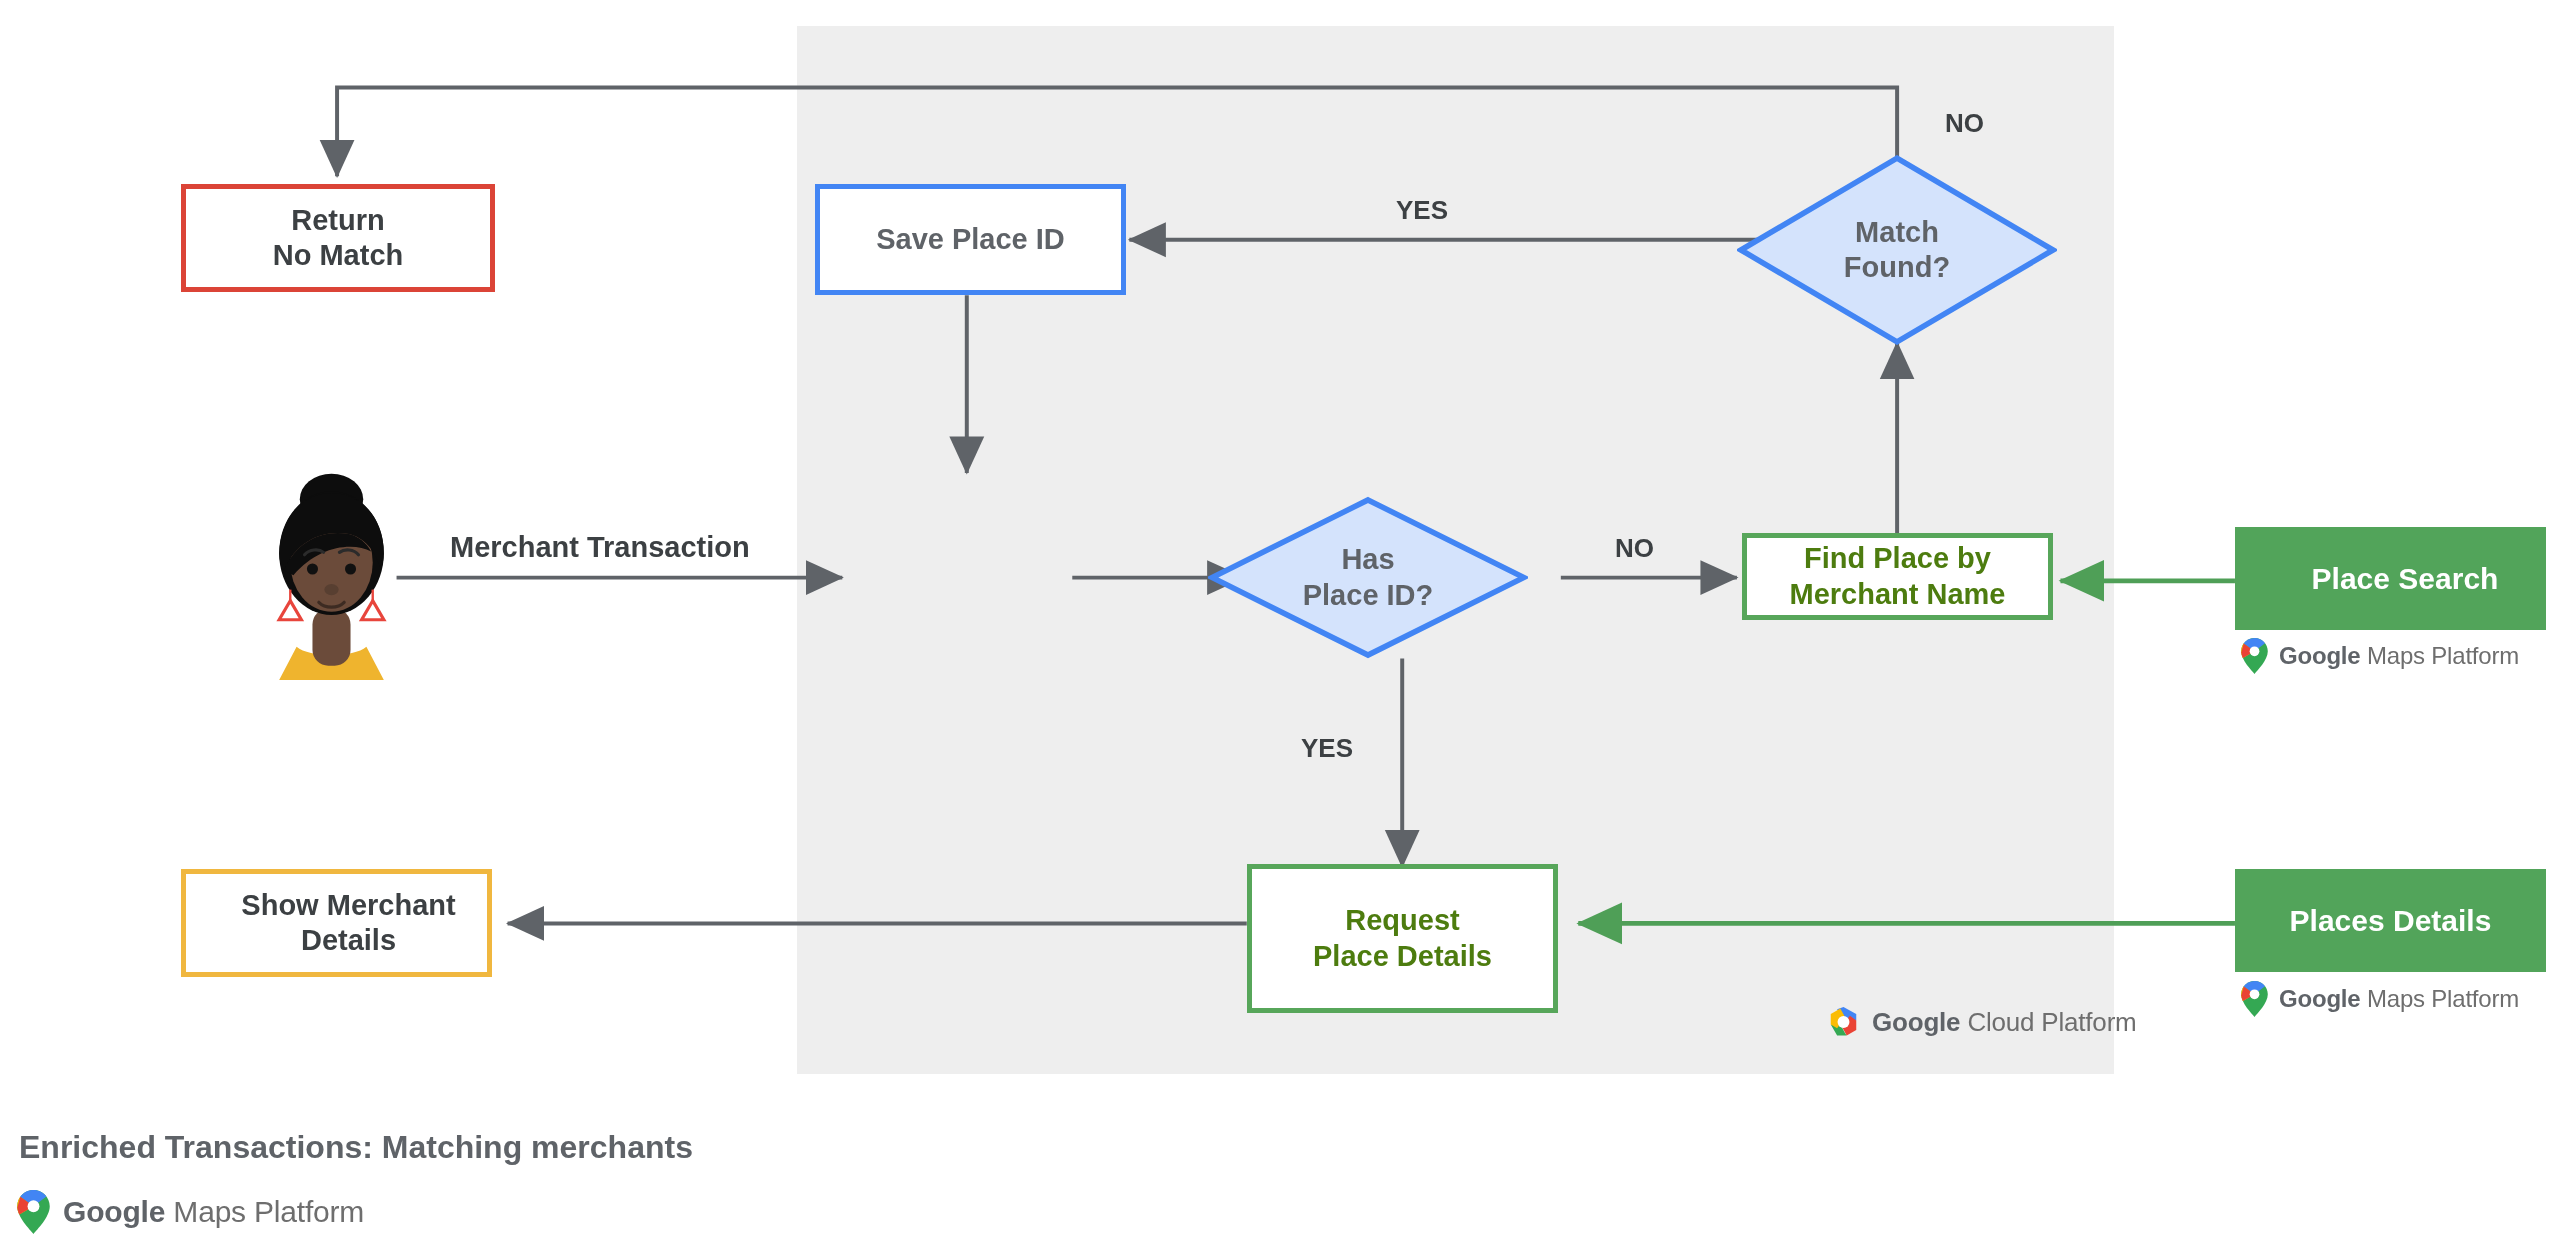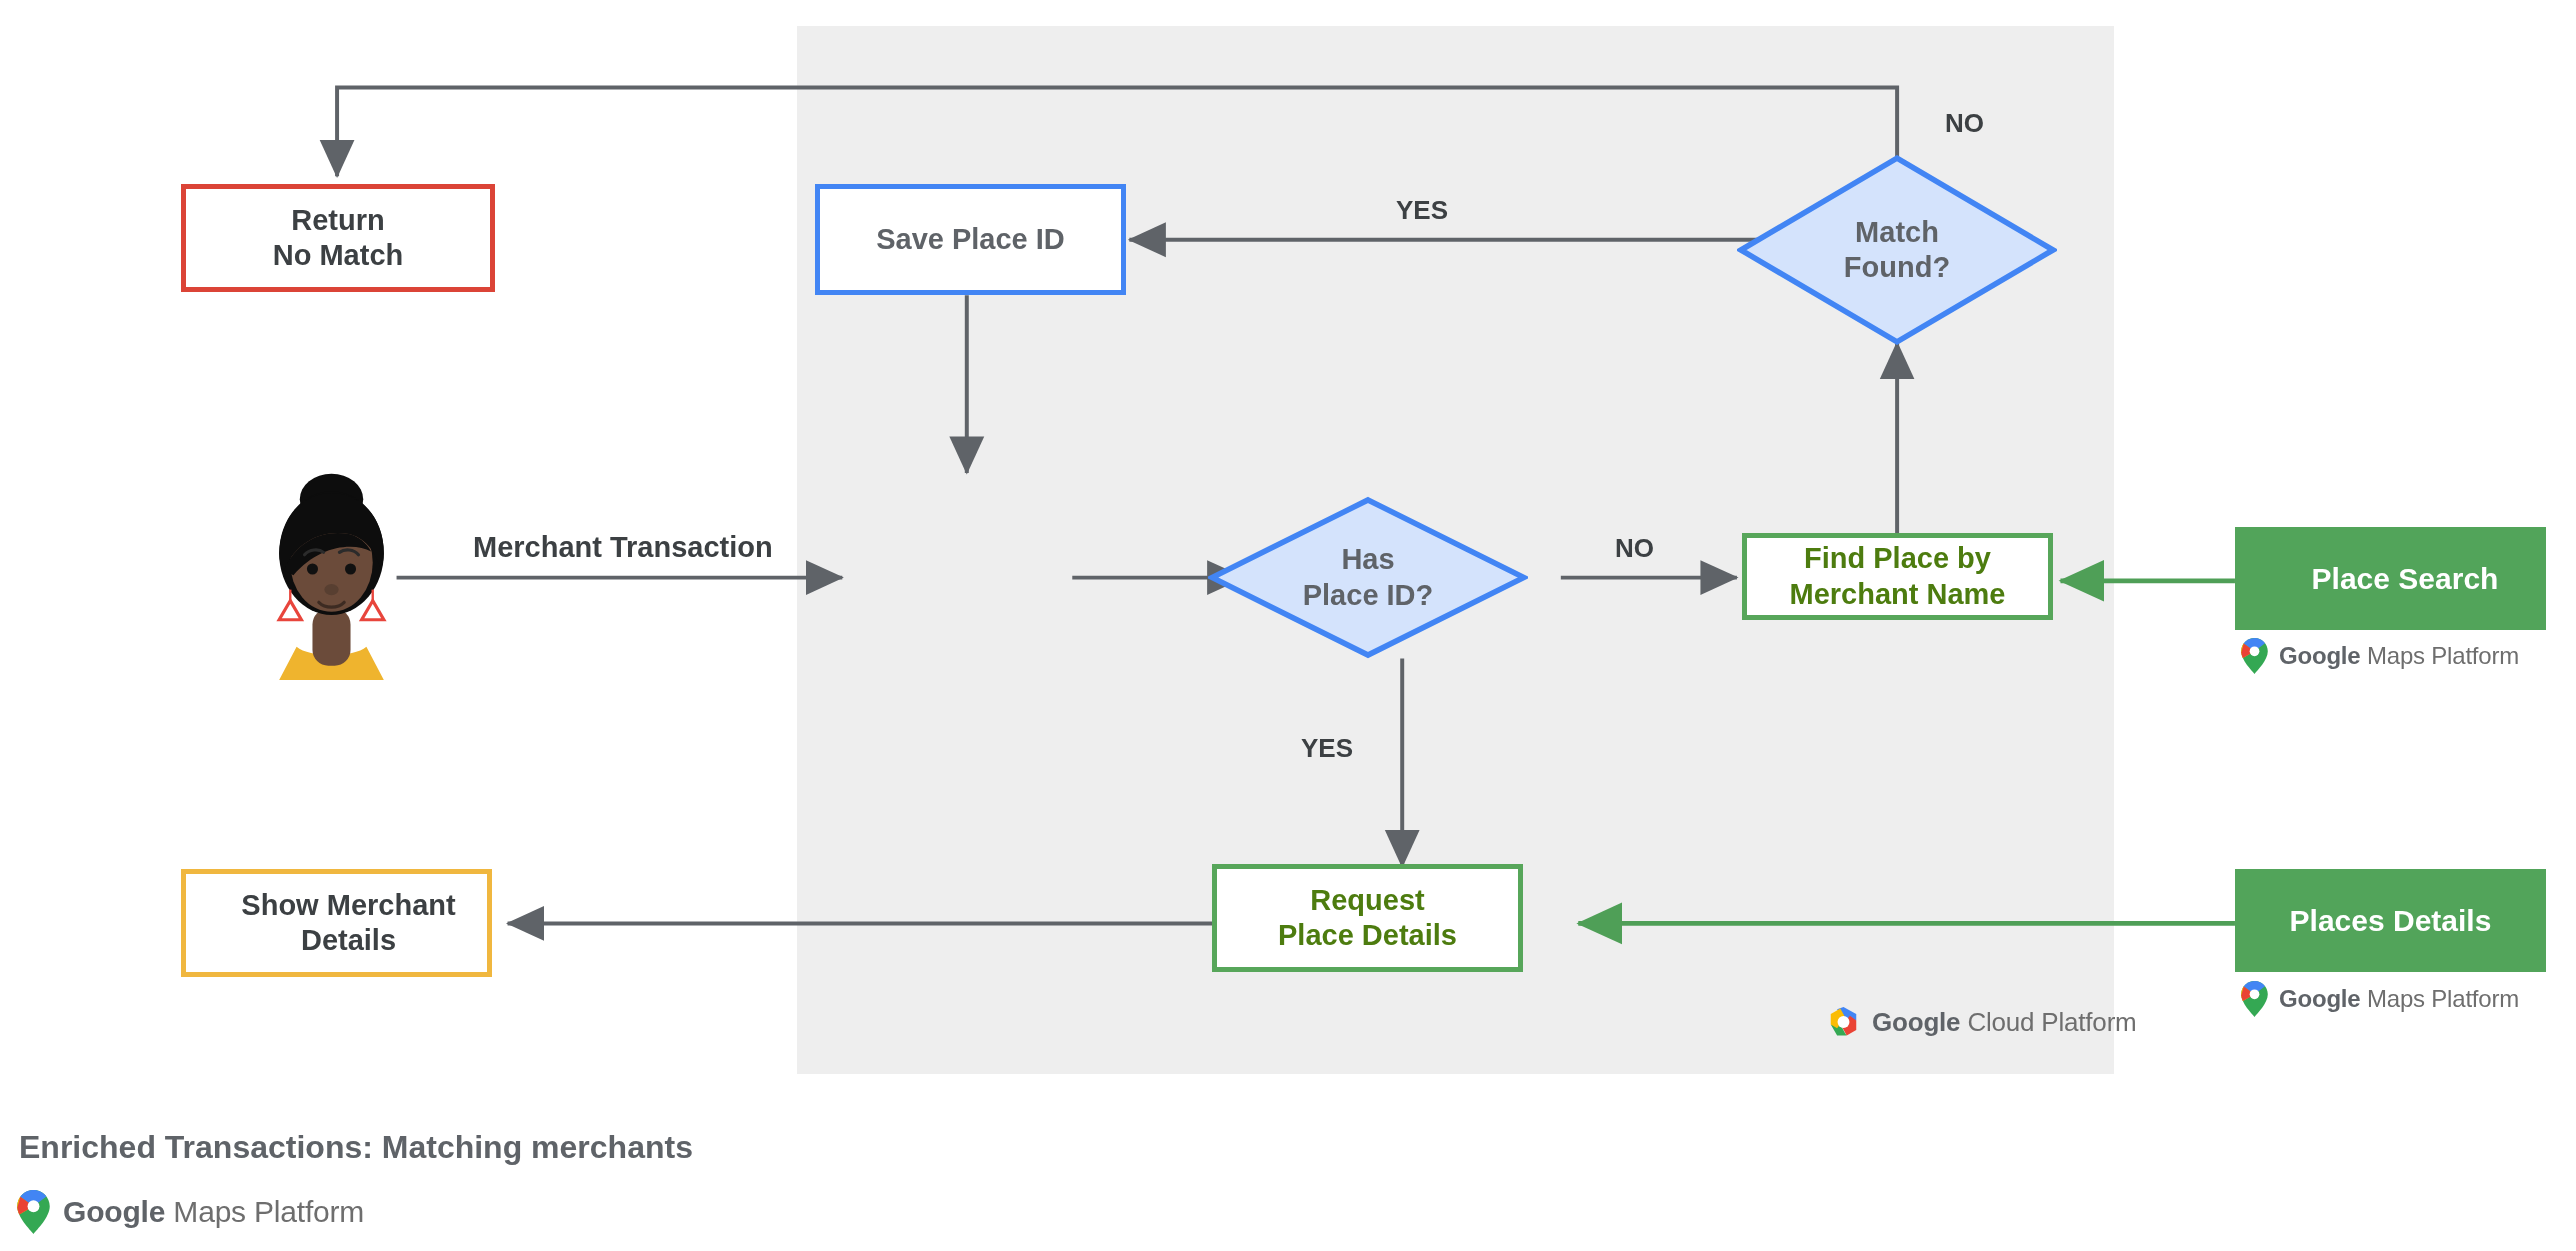--- a/index.html
+++ b/index.html
@@ -231,39 +231,39 @@
     <svg width="27" height="36" viewBox="0 0 34 46">
       <path d="M17,0 C26.4,0 34,7.6 34,17 C34,28.5 20.5,41.5 17,46 C13.5,41.5 0,28.5 0,17 C0,7.6 7.6,0 17,0 Z" fill="#34a853"></path>
       <path d="M2.2,25.5 C0.8,22.8 0,19.9 0,17 C0,13.3 1.2,9.9 3.2,7.1 L17,17 Z" fill="#fbbc04"></path>
       <path d="M3.2,7.1 C6.3,2.8 11.3,0 17,0 C22.5,0 27.4,2.6 30.5,6.7 L17,17 Z" fill="#4285f4"></path>
       <path d="M3.2,7.1 L17,17 L2.2,25.5 C1.1,23.3 0.3,20.8 0.1,18.3 Z" fill="#ea4335"></path>
       <circle cx="17" cy="17" r="6.2" fill="#ffffff"></circle>
     </svg>
     <span class="logo-text"><b>Google</b> <span>Maps Platform</span></span>
   </div>
 
-  <div class="node rect green" style="left:1212px; top:864px; width:311px; height:108px;">Request
+  <div class="node rect green" style="left:1247px; top:864px; width:311px; height:149px;">Request
 Place Details</div>
 
   <div class="prodbtn" style="left:2235px; top:869px; width:311px; height:103px;">Places Details</div>
   <div class="logo-row" style="left:2241px; top:981px;">
     <svg width="27" height="36" viewBox="0 0 34 46">
       <path d="M17,0 C26.4,0 34,7.6 34,17 C34,28.5 20.5,41.5 17,46 C13.5,41.5 0,28.5 0,17 C0,7.6 7.6,0 17,0 Z" fill="#34a853"></path>
       <path d="M2.2,25.5 C0.8,22.8 0,19.9 0,17 C0,13.3 1.2,9.9 3.2,7.1 L17,17 Z" fill="#fbbc04"></path>
       <path d="M3.2,7.1 C6.3,2.8 11.3,0 17,0 C22.5,0 27.4,2.6 30.5,6.7 L17,17 Z" fill="#4285f4"></path>
       <path d="M3.2,7.1 L17,17 L2.2,25.5 C1.1,23.3 0.3,20.8 0.1,18.3 Z" fill="#ea4335"></path>
       <circle cx="17" cy="17" r="6.2" fill="#ffffff"></circle>
     </svg>
     <span class="logo-text"><b>Google</b> <span>Maps Platform</span></span>
   </div>
 
   <div class="node rect amber" style="left:181px; top:869px; width:311px; height:108px;padding-left:24px;">Show Merchant
 Details</div>
 
-  <div class="edge-label big" style="left:473px; top:531px;">Merchant Transaction</div>
+  <div class="edge-label big" style="left:450px; top:531px;">Merchant Transaction</div>
 
   <div class="edge-label" style="left:1945px; top:108px;">NO</div>
 
   <div class="edge-label" style="left:1396px; top:195px;">YES</div>
 
   <div class="edge-label" style="left:1615px; top:533px;">NO</div>
 
   <div class="edge-label" style="left:1301px; top:733px;">YES</div>
 
   <div class="avatar" style="left:260px; top:458px; width:143px; height:222px;">

